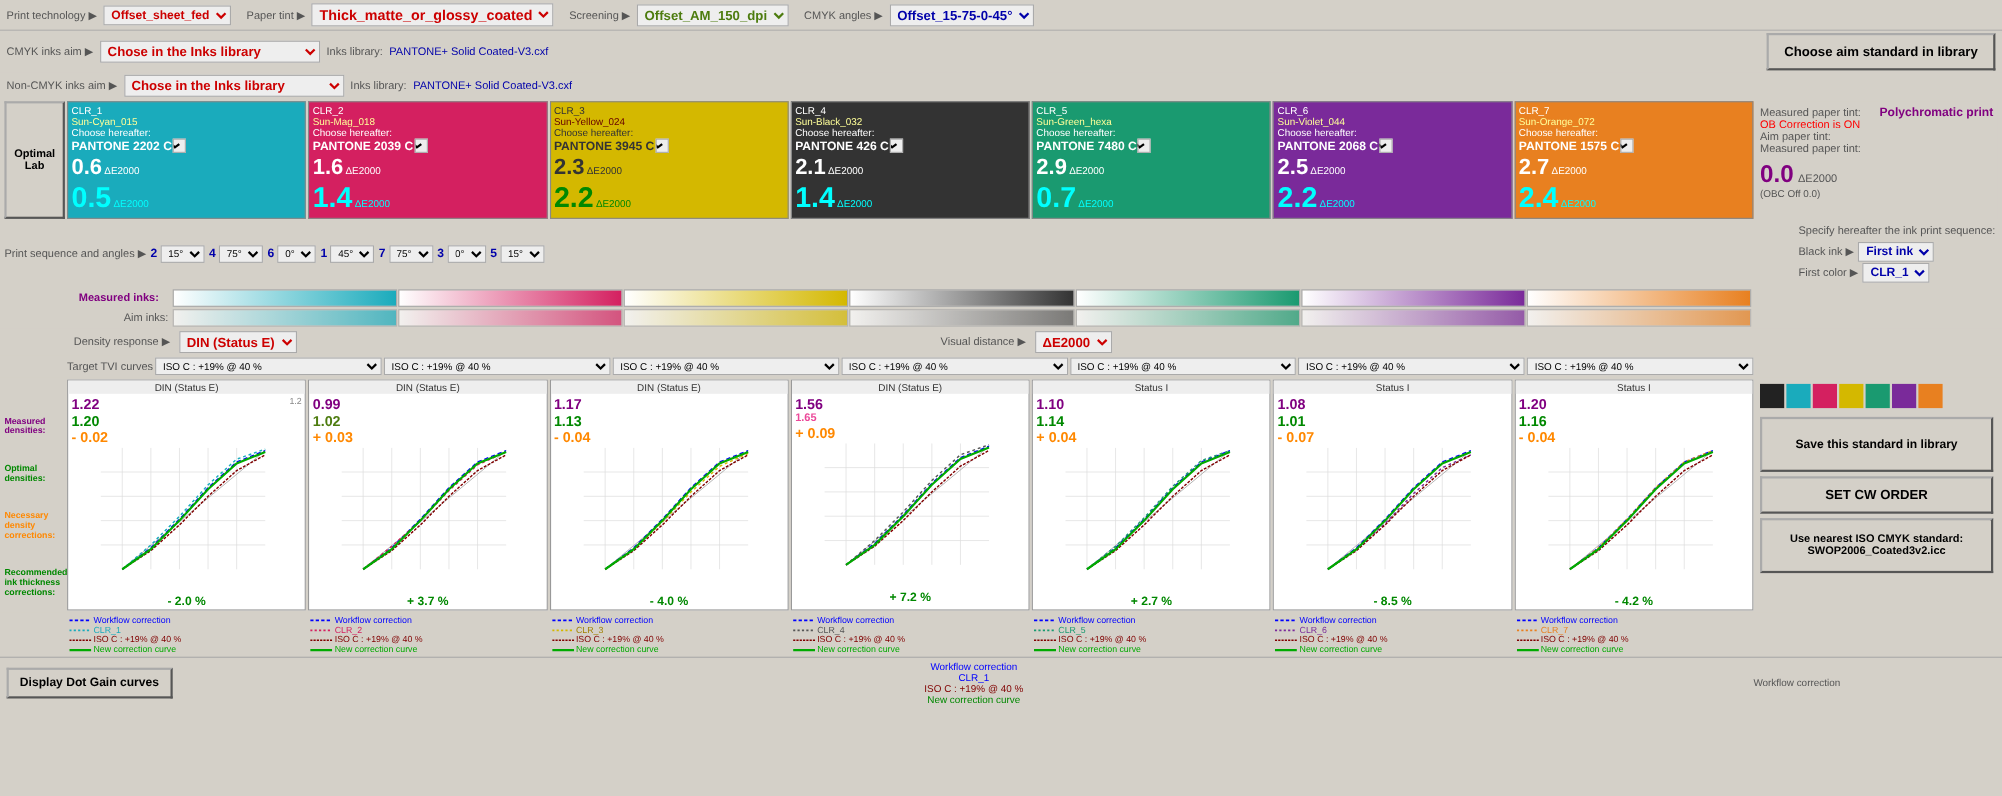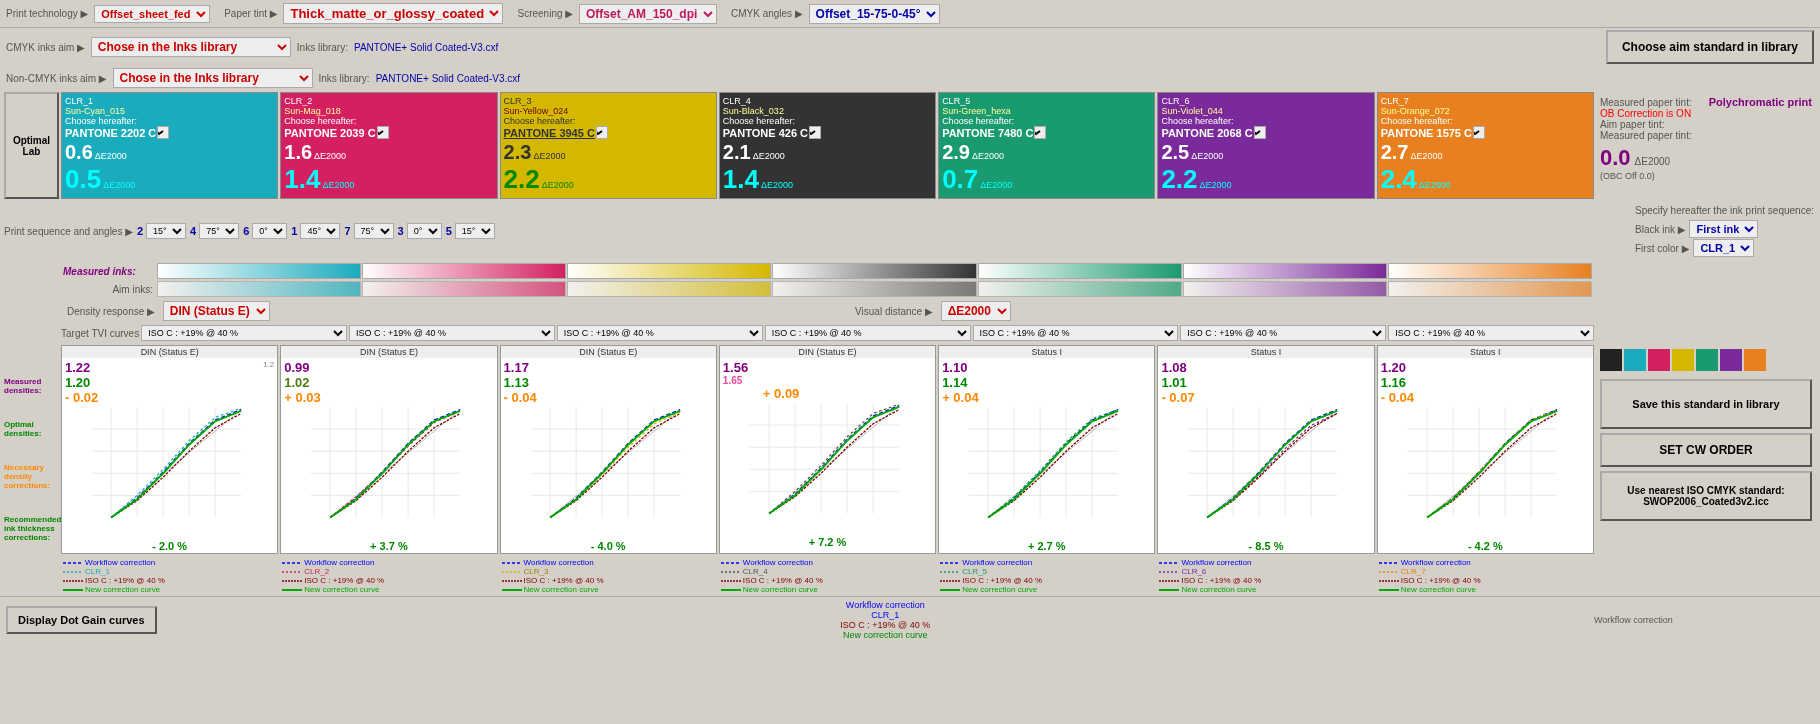--- a/index.html
+++ b/index.html
@@ -21,21 +21,21 @@
   <div style="display:flex;align-items:center;gap:6px;padding:3px 6px;background:#d4d0c8;border-bottom:1px solid #aaa;">
     <span style="color:#555;font-size:10px;">Print technology ▶</span>
     <select style="color:#c00;font-weight:bold;font-size:11px;background:#eee;border:1px solid #aaa;">
       <option>Offset_sheet_fed</option>
     </select>
     <span style="color:#555;font-size:10px;margin-left:8px;">Paper tint ▶</span>
     <select style="color:#c00;font-weight:bold;font-size:13px;background:#eee;border:1px solid #aaa;">
       <option>Thick_matte_or_glossy_coated</option>
     </select>
     <span style="color:#555;font-size:10px;margin-left:8px;">Screening ▶</span>
-    <select style="color:#be185d;font-weight:bold;font-size:12px;background:#eee;border:1px solid #aaa;">
+    <select style="color:#4d7c0f;font-weight:bold;font-size:12px;background:#eee;border:1px solid #aaa;">
       <option>Offset_AM_150_dpi</option>
     </select>
     <span style="color:#555;font-size:10px;margin-left:8px;">CMYK angles ▶</span>
     <select style="color:#00a;font-weight:bold;font-size:12px;background:#eee;border:1px solid #aaa;">
       <option>Offset_15-75-0-45°</option>
     </select>
   </div>
 
   <div style="display:flex;align-items:center;gap:6px;padding:2px 6px;background:#d4d0c8;">
     <span style="color:#555;font-size:10px;">CMYK inks aim ▶</span>
@@ -98,21 +98,21 @@
         <span style="font-size:26px;font-weight:bold;color:#0ff;">1.4</span>
         <span style="font-size:9px;color:#0ff;">ΔE2000</span>
       </div>
     </div>
 
     <div style="flex:1;background:#d4b800;padding:3px;border:1px solid #888;min-width:130px;">
       <div style="font-size:9px;color:#333;">CLR_3</div>
       <div style="font-size:9px;color:#600;">Sun-Yellow_024</div>
       <div style="font-size:9px;color:#333;">Choose hereafter:</div>
       <div style="display:flex;align-items:center;gap:1px;">
-        <span style="font-size:11px;color:#333;font-weight:bold;text-decoration:underline;">PANTONE 3945 C</span>
+        <span style="font-size:11px;color:#333;font-weight:bold;">PANTONE 3945 C</span>
         <select style="font-size:8px;width:12px;padding:0;"></select>
       </div>
       <div style="display:flex;align-items:baseline;gap:2px;margin-top:2px;">
         <span style="font-size:20px;font-weight:bold;color:#333;">2.3</span>
         <span style="font-size:9px;color:#333;">ΔE2000</span>
       </div>
       <div style="display:flex;align-items:baseline;gap:2px;">
         <span style="font-size:26px;font-weight:bold;color:#080;">2.2</span>
         <span style="font-size:9px;color:#080;">ΔE2000</span>
       </div>
@@ -254,21 +254,21 @@
           <option>CLR_1</option>
         </select>
       </div>
     </div>
   </div>
 
   <div style="display:flex;align-items:center;gap:4px;padding:2px 4px;background:#d4d0c8;">
     <div style="width:55px;"></div>
     <div style="display:flex;flex-direction:column;gap:2px;flex:1;">
       <div style="display:flex;align-items:center;gap:4px;">
-        <span style="color:#800080;font-size:10px;font-weight:bold;width:90px;text-align:left;font-style:italic;">Measured inks:</span>
+        <span style="color:#800080;font-size:10px;font-weight:bold;width:90px;text-align:center;">Measured inks:</span>
         <div style="display:flex;gap:1px;flex:1;">
 
           <div style="flex:1;height:16px;background:linear-gradient(to right,#fff,#1aabbc);border:1px solid #aaa;"></div>
           <div style="flex:1;height:16px;background:linear-gradient(to right,#fff,#d42060);border:1px solid #aaa;"></div>
           <div style="flex:1;height:16px;background:linear-gradient(to right,#fff,#d4b800);border:1px solid #aaa;"></div>
           <div style="flex:1;height:16px;background:linear-gradient(to right,#fff,#333);border:1px solid #aaa;"></div>
           <div style="flex:1;height:16px;background:linear-gradient(to right,#fff,#1a9a70);border:1px solid #aaa;"></div>
           <div style="flex:1;height:16px;background:linear-gradient(to right,#fff,#7a2a9a);border:1px solid #aaa;"></div>
           <div style="flex:1;height:16px;background:linear-gradient(to right,#fff,#e88020);border:1px solid #aaa;"></div>
         </div>
@@ -417,21 +417,21 @@
         <polyline points="15,85 35,71 55,51 75,29 95,11 115,3" fill="none" stroke="#0a0" stroke-width="1.5"></polyline>
       </svg>
       <div style="color:#080;font-weight:bold;font-size:11px;text-align:center;padding:1px;">- 4.0 %</div>
     </div>
 
     <div style="flex:1;background:#fff;border:1px solid #999;min-width:0;">
       <div style="font-size:9px;text-align:center;background:#eee;padding:1px;color:#333;">DIN (Status E)</div>
       <div style="padding:2px 3px;">
         <span style="color:#800080;font-weight:bold;font-size:13px;">1.56</span>
         <div style="color:#ec4899;font-weight:bold;font-size:10px;">1.65</div>
-        <div style="color:#f80;font-weight:bold;font-size:13px;margin-left:40px;">+ 0.09</div>
+        <div style="color:#f80;font-weight:bold;font-size:13px;">+ 0.09</div>
       </div>
       <svg width="100%" height="130" viewBox="0 0 120 100">
         <rect width="120" height="100" fill="#fff"></rect>
         <line x1="15" y1="0" x2="15" y2="85" stroke="#ddd" stroke-width="0.5"></line>
         <line x1="35" y1="0" x2="35" y2="85" stroke="#ddd" stroke-width="0.5"></line>
         <line x1="55" y1="0" x2="55" y2="85" stroke="#ddd" stroke-width="0.5"></line>
         <line x1="75" y1="0" x2="75" y2="85" stroke="#ddd" stroke-width="0.5"></line>
         <line x1="95" y1="0" x2="95" y2="85" stroke="#ddd" stroke-width="0.5"></line>
         <line x1="0" y1="17" x2="115" y2="17" stroke="#ddd" stroke-width="0.5"></line>
         <line x1="0" y1="34" x2="115" y2="34" stroke="#ddd" stroke-width="0.5"></line>

